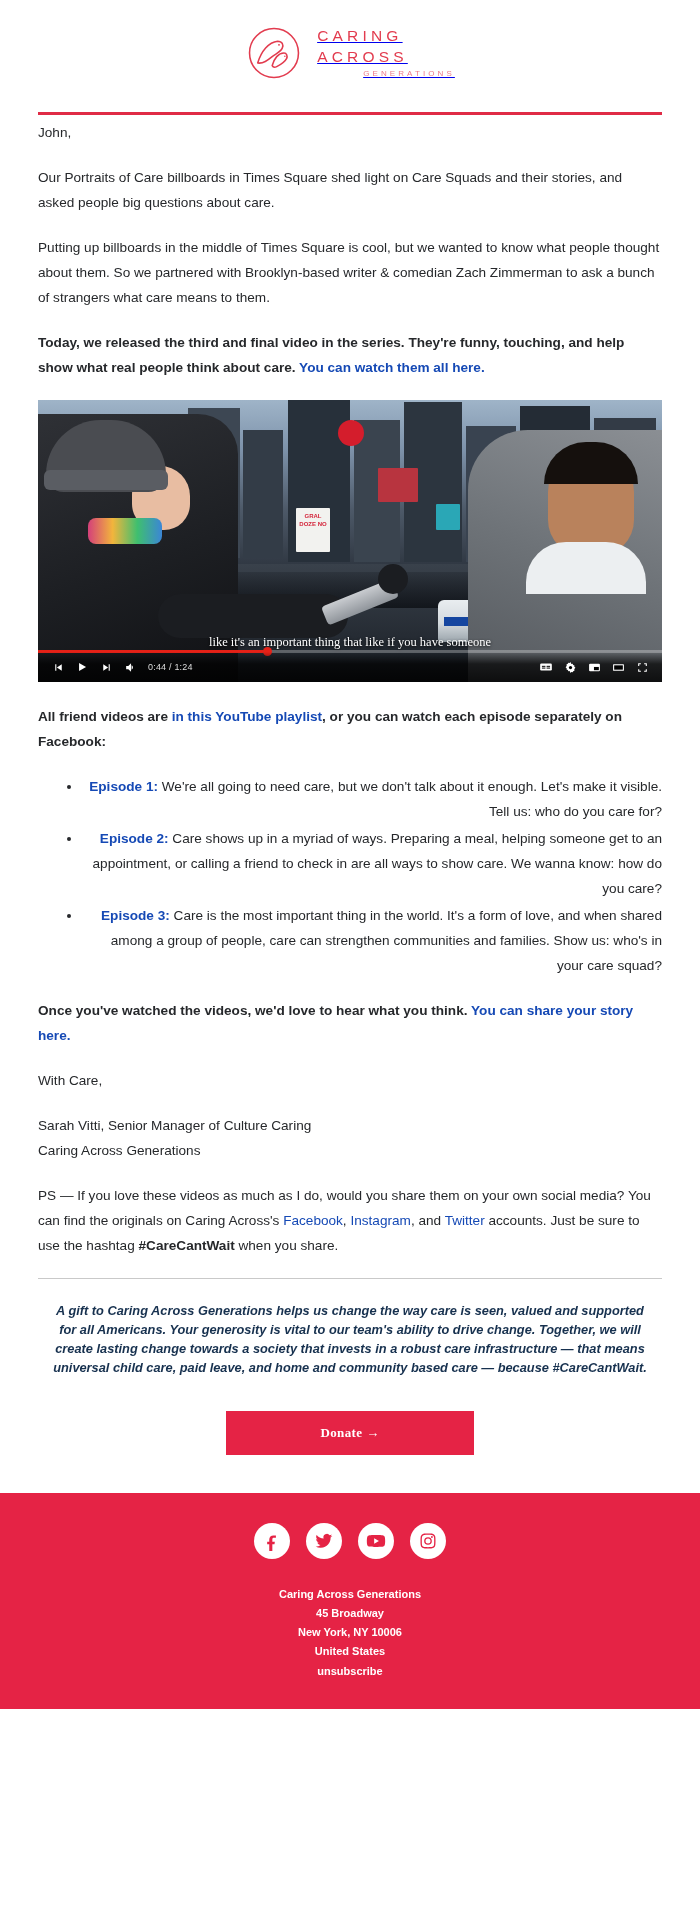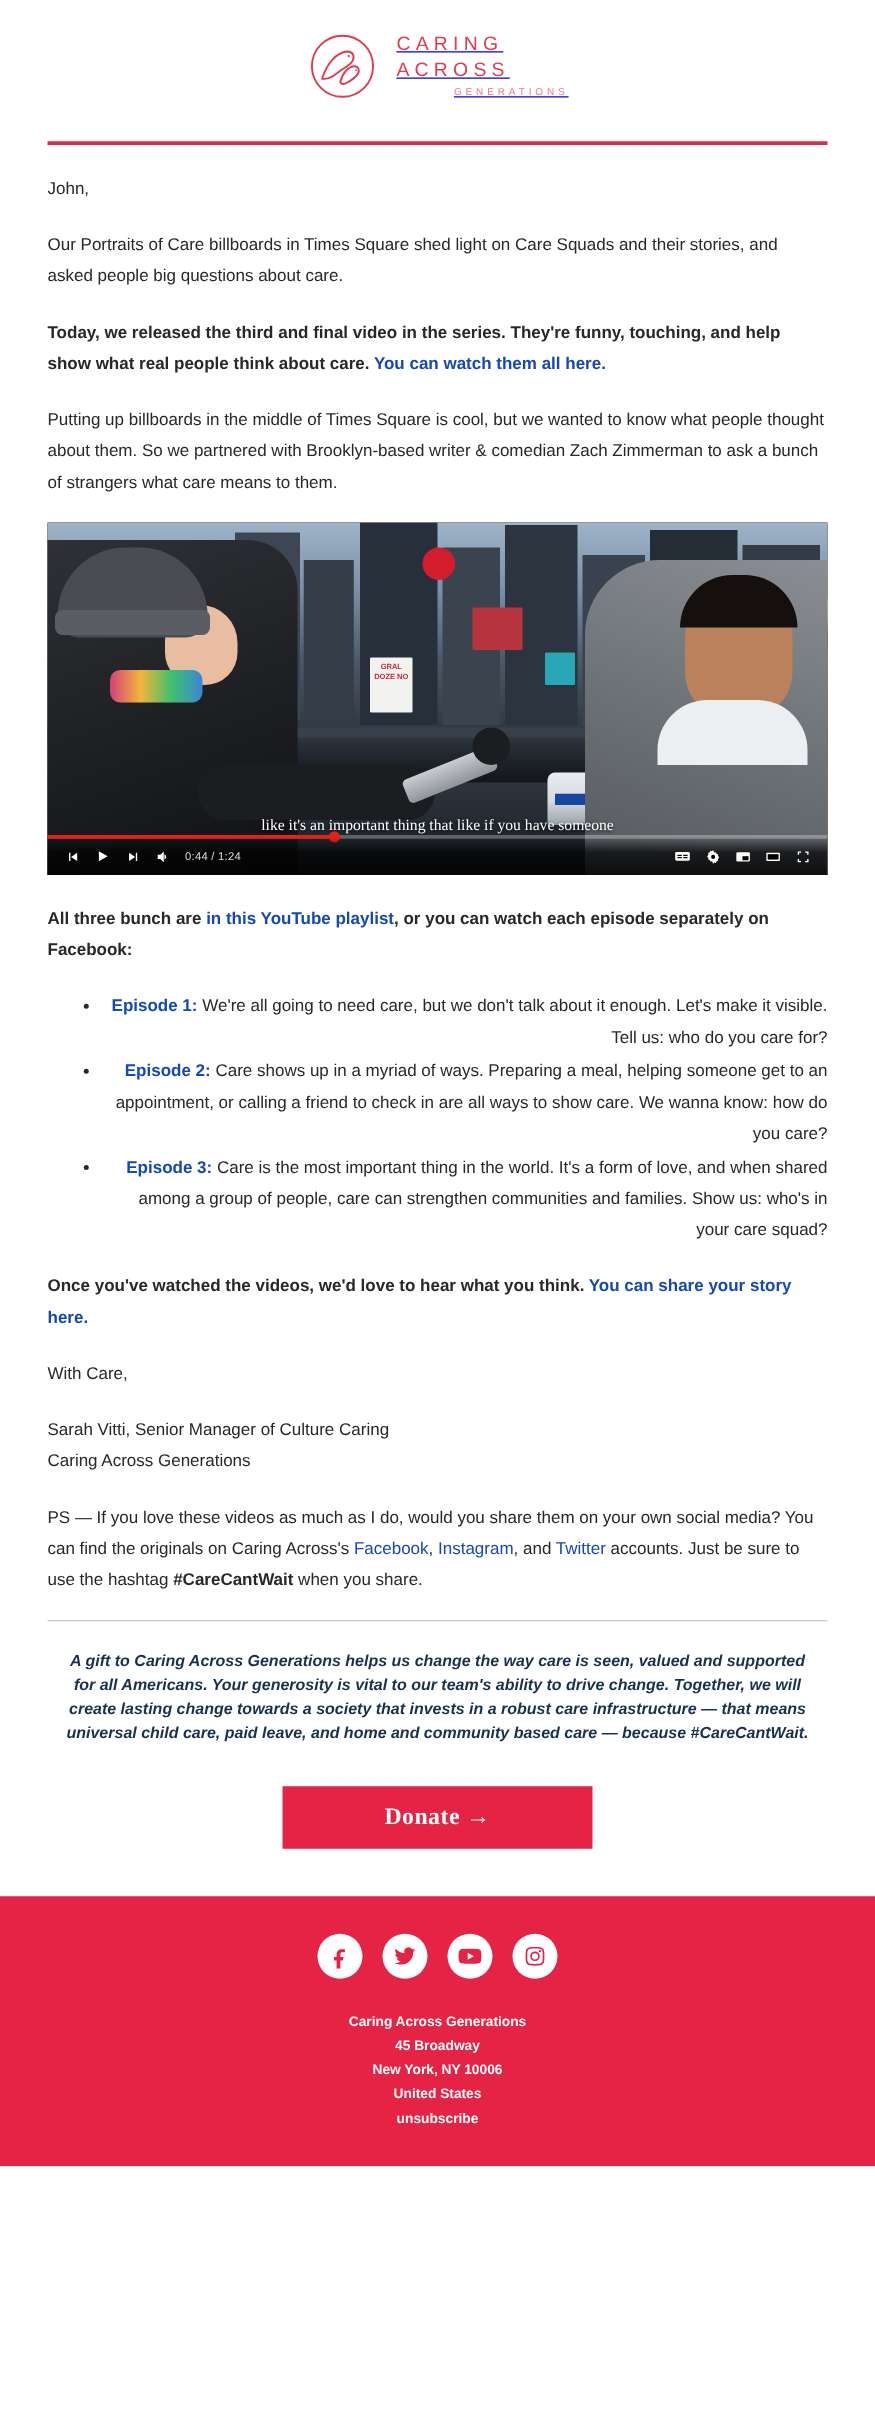--- a/index.html
+++ b/index.html
@@ -23,21 +23,21 @@
   }
   .logo-l2 { margin-top:5px; }
   .logo-l3 {
     font-size:8px; letter-spacing:3.1px; color:#ec7b89; margin-top:6px; font-weight:400;margin-left:46px;
   }
 
   
   .top-rule { height:3px; background:#e02b46; margin:12px 38px 0 38px; }
 
   
-  .body { padding:22px 38px 0 38px; }
+  .body { padding:5px 38px 0 38px; }
   p.para {
     font-size:13.6px;
     line-height:25px;
     color:#26282b;
     margin:0 0 20px 0;
   }
   p.para.bold { font-weight:bold; }
   a.link { color:#1549b5; text-decoration:none; }
   a.link.bold { font-weight:bold; }
   .greeting { margin-bottom:22px; }
@@ -203,21 +203,21 @@
     font-size:12.8px; line-height:19px; color:#17314f;
     margin-bottom:34px;
   }
 
   
   .btn-wrap { text-align:center; padding-bottom:38px; }
   .donate-btn {
     display:inline-block; width:248px; padding:14px 0;
     background:#e52345; color:#ffffff;
     font-family:"Liberation Serif", serif;
-    font-weight:bold; font-size:19px; letter-spacing:.4px;
+    font-weight:bold; font-size:13px; letter-spacing:.4px;
     text-decoration:none; border:0; cursor:pointer;
   }
 
   
   .footer { background:#e52345; padding:30px 0 30px 0; text-align:center; }
   .socials { display:flex; justify-content:center; gap:16px; margin-bottom:26px; }
   .soc {
     width:36px; height:36px; border-radius:50%; background:#ffffff;
     display:inline-flex; align-items:center; justify-content:center;
   }
@@ -251,23 +251,23 @@
       </span>
     </a>
   </div>
 
   <div class="top-rule"></div>
 
   <div class="body">
 
     <p class="para greeting">John,</p>
     <p class="para">Our Portraits of Care billboards in Times Square shed light on Care Squads and their stories, and asked people big questions about care.</p>
+    <p class="para">Putting up billboards in the middle of Times Square is cool, but we wanted to know what people thought about them. So we partnered with Brooklyn-based writer &amp; comedian Zach Zimmerman to ask a bunch of strangers what care means to them.</p>
+
     <p class="para bold"><span>Today, we released the third and final video in the series. They're funny, touching, and help show what real people think about care. </span><a class="link bold" href="#">You can watch them all here.</a></p>
-
-    <p class="para">Putting up billboards in the middle of Times Square is cool, but we wanted to know what people thought about them. So we partnered with Brooklyn-based writer &amp; comedian Zach Zimmerman to ask a bunch of strangers what care means to them.</p>
 
     <div class="video">
       <div class="vid-canvas">
         <div class="sky"></div>
         <div class="bldg b1"></div>
         <div class="bldg b2"></div>
         <div class="bldg b3"></div>
         <div class="bldg b4"></div>
         <div class="bldg b5"></div>
         <div class="bldg b6"></div>
@@ -360,21 +360,21 @@
           </span>
           <span class="ctrl">
             <svg width="13" height="13" viewBox="0 0 24 24">
                 <path d="M4 9V4h5v2H6v3H4zm11-5h5v5h-2V6h-3V4zM4 15h2v3h3v2H4v-5zm14 0h2v5h-5v-2h3v-3z"></path>
               </svg>
           </span>
         </span>
       </div>
     </div>
 
-    <p class="para bold"><span>All three bunch are </span><a class="link bold" href="#">in this YouTube playlist</a><span>, or you can watch each episode separately on Facebook:</span></p>
+    <p class="para bold"><span>All friend videos are </span><a class="link bold" href="#">in this YouTube playlist</a><span>, or you can watch each episode separately on Facebook:</span></p>
 
     <ul class="eplist">
       <li><a class="link bold" href="#">Episode 1:</a><span> We're all going to need care, but we don't talk about it enough. Let's make it visible. Tell us: who do you care for?</span></li>
       <li><a class="link bold" href="#">Episode 2:</a><span> Care shows up in a myriad of ways. Preparing a meal, helping someone get to an appointment, or calling a friend to check in are all ways to show care. We wanna know: how do you care?</span></li>
       <li><a class="link bold" href="#">Episode 3:</a><span> Care is the most important thing in the world. It's a form of love, and when shared among a group of people, care can strengthen communities and families. Show us: who's in your care squad?</span></li>
     </ul>
 
     <p class="para bold"><span>Once you've watched the videos, we'd love to hear what you think. </span><a class="link bold" href="#">You can share your story here.</a></p>
 
     <p class="para">With Care,</p>

